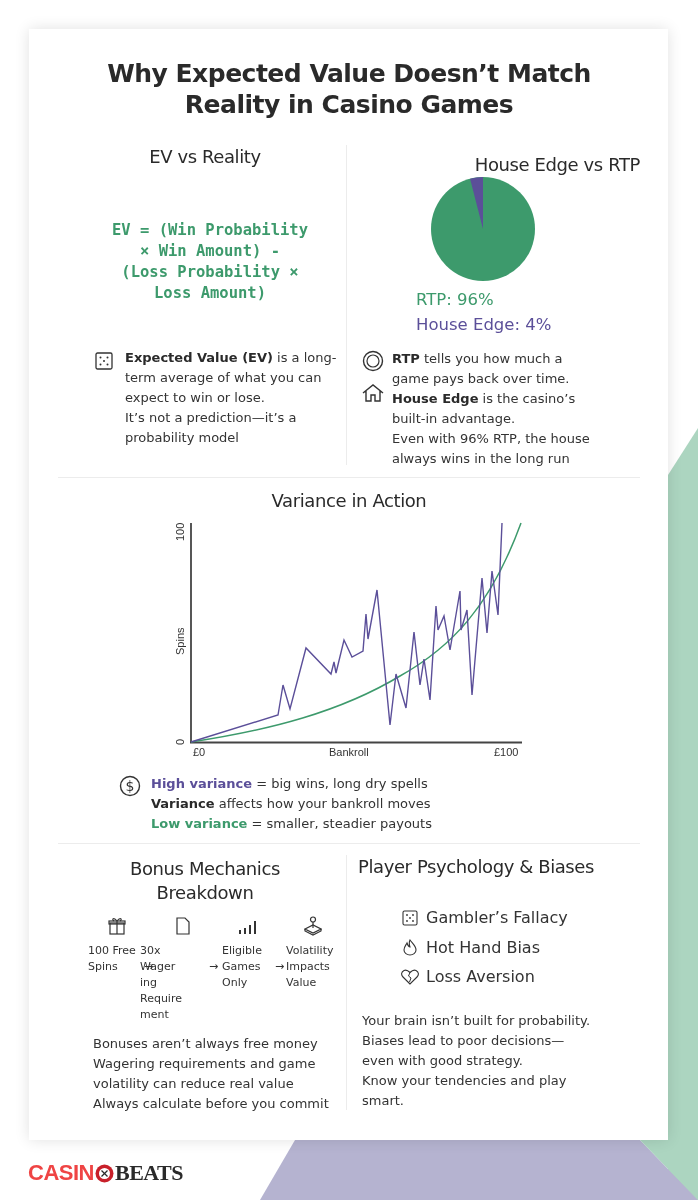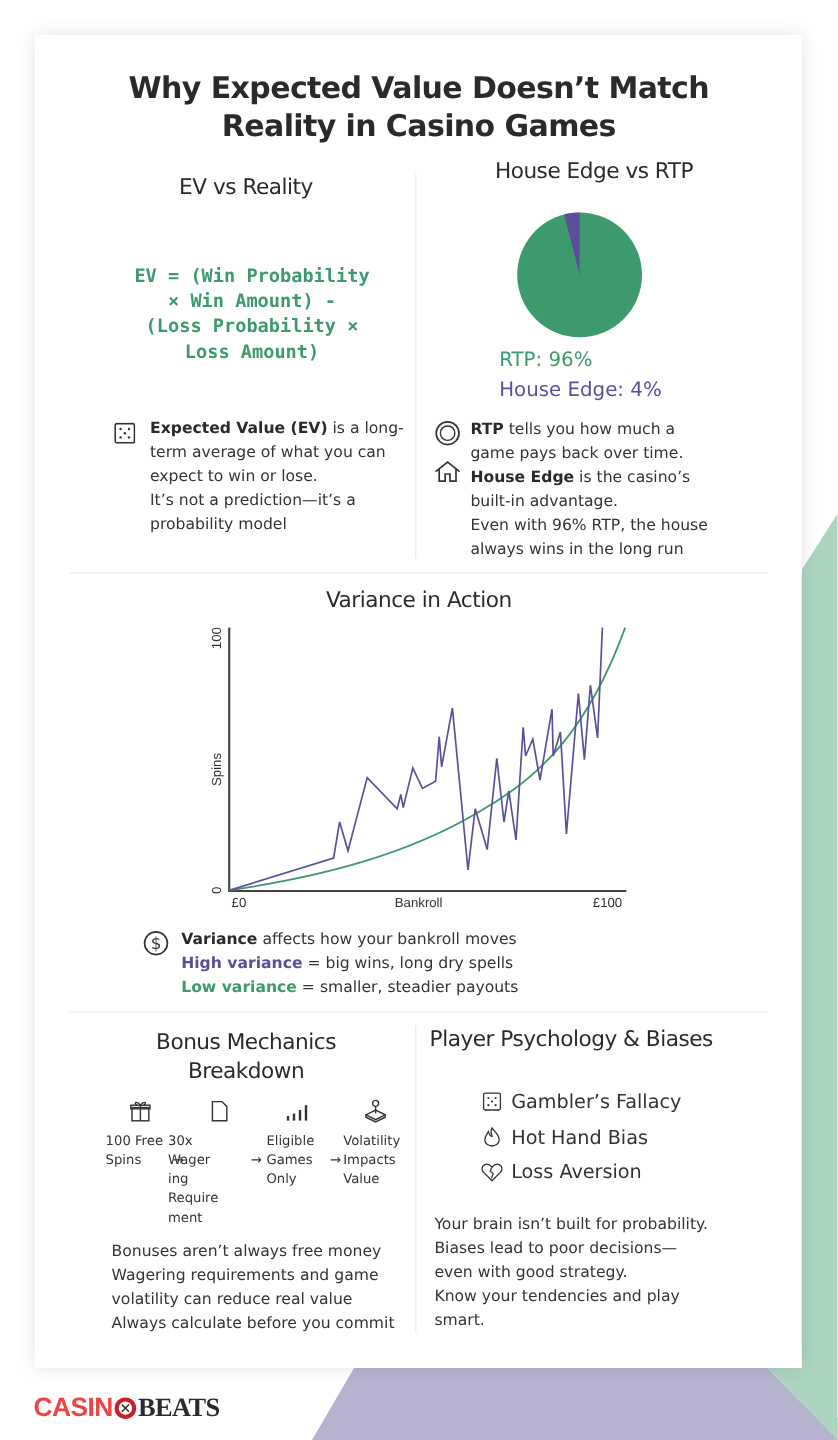--- a/index.html
+++ b/index.html
@@ -98,21 +98,21 @@
   <circle cx="12.5" cy="12.5" r="1" fill="#333"></circle>
 </svg>
 <div class="para" style="left:125px; top:348px; width:225px;">
   <div><b>Expected Value (EV)</b><span> is a long-</span></div>
   <div>term average of what you can</div>
   <div>expect to win or lose.</div>
   <div>It’s not a prediction—it’s a</div>
   <div>probability model</div>
 </div>
 
-<div class="h2" style="left:350px; top:132px; width:290px;">House Edge vs RTP</div>
+<div class="h2" style="left:350px; top:154px; width:290px;text-align:right;">House Edge vs RTP</div>
 <svg class="icon" style="left:430px; top:176px;" width="106" height="106" viewBox="0 0 106 106">
   <circle cx="53" cy="53" r="52" fill="#3d9a6c"></circle>
   <path d="M53,53 L53,1 A52,52 0 0,0 40.07,2.63 Z" fill="#5b4f99"></path>
 </svg>
 <div class="pie-label-rtp">RTP: 96%</div>
 <div class="pie-label-he">House Edge: 4%</div>
 
 <svg class="icon" style="left:362px; top:350px;" width="22" height="22" viewBox="0 0 22 22">
   <circle cx="11" cy="11" r="9.5" fill="none" stroke="#333" stroke-width="1.4"></circle>
   <circle cx="11" cy="11" r="6" fill="none" stroke="#333" stroke-width="1.2"></circle>
@@ -144,22 +144,22 @@
   <text class="axis-text" x="494" y="756">£100</text>
   <path d="M191,742 C270,730 340,712 400,676 C450,648 490,608 521,523" fill="none" stroke="#3d9a6c" stroke-width="1.5"></path>
   <polyline points="191,742 278,715 283,685 290,709 306,648 331,674 334,662 336,673 344,640 352,657 363,651 366,614 368,639 377,590 390,725 396,674 406,708 414,632 420,685 424,659 430,700 436,606 438,630 444,616 450,650 460,591 461,630 467,610 472,695 482,578 487,633 492,571 498,615 502,523" fill="none" stroke="#5b4f99" stroke-width="1.4" transform="translate(0,0)"></polyline>
 </svg>
 
 <svg class="icon" style="left:119px; top:775px;" width="22" height="22" viewBox="0 0 22 22">
   <circle cx="11" cy="11" r="9.5" fill="none" stroke="#333" stroke-width="1.4"></circle>
   <text x="11" y="16" text-anchor="middle" font-size="14" font-family="DejaVu Sans, sans-serif" fill="#333">$</text>
 </svg>
 <div class="para" style="left:151px; top:774px; width:320px;">
+  <div><span class="purple">High variance</span><span> = big wins, long dry spells</span></div>
   <div><b>Variance</b><span> affects how your bankroll moves</span></div>
-  <div><span class="purple">High variance</span><span> = big wins, long dry spells</span></div>
   <div><span class="green">Low variance</span><span> = smaller, steadier payouts</span></div>
 </div>
 
 <div class="hdivider" style="left:58px; top:843px; width:582px;"></div>
 <div class="vdivider" style="left:346px; top:855px; height:255px;"></div>
 
 <div class="h2" style="left:60px; top:857px; width:290px; line-height:24px;">
   <div>Bonus Mechanics</div>
   <div>Breakdown</div>
 </div>

